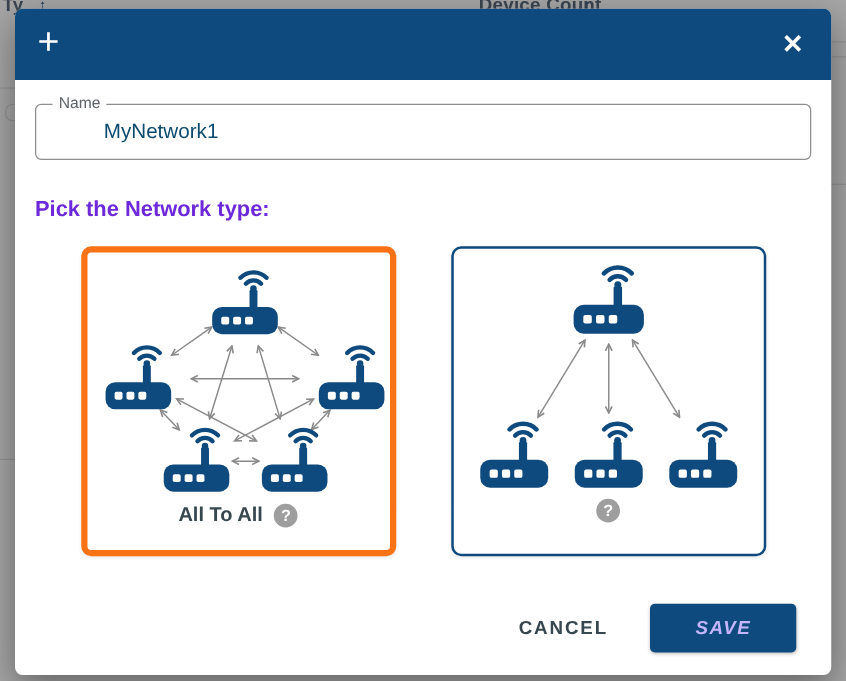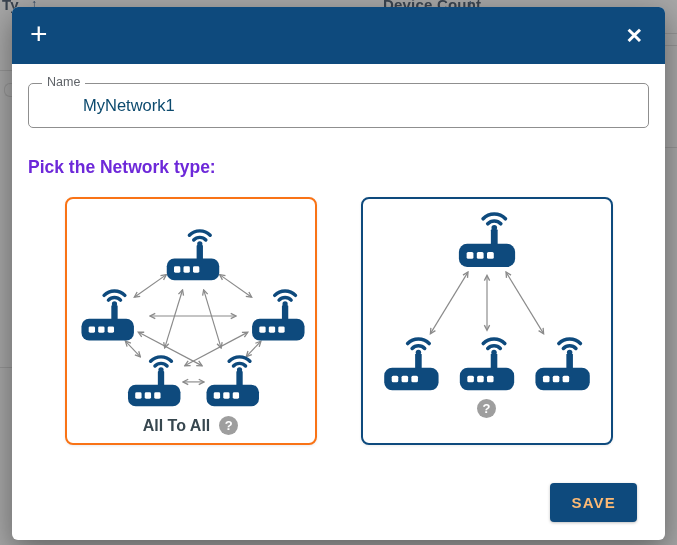--- a/index.html
+++ b/index.html
@@ -38,37 +38,37 @@
   .field { position:relative; margin-top:19px; height:45px; border:1px solid #8f8f8f;
            border-radius:5px; background:#fff;padding-left:36px; }
   .field-label { position:absolute; top:-9px; left:13px; background:#fff; padding:0 5px;
                  font-size:12.5px; color:#5f6368; }
   .field-input { width:100%; height:100%; border:none; outline:none; background:transparent;
                  font-size:16.5px; color:#0c4a6e; padding:0 18px; font-family:Liberation Sans, sans-serif; }
 
   .section-title { margin-top:29px; font-size:17.5px; font-weight:bold; color:#6d28d9; }
 
   .cards { display:flex; justify-content:center; gap:44px; margin-top:19px; }
-  .card { width:252px; height:248px; background:#fff; border:2px solid #f97316; border-radius:8px;
-          box-shadow:0 1px 3px rgba(0,0,0,.08); cursor:pointer; padding-top:22px; }
+  .card { width:252px; height:248px; background:#fff; border:5px solid #f97316; border-radius:8px;
+          box-shadow:0 1px 3px rgba(0,0,0,.08); cursor:pointer; padding-top:6px; }
   .card.selected { border:2px solid #0e4a7d; padding-top:5px; }
   .card svg { display:block; margin:0 auto; }
   .card-label-row { display:flex; align-items:center; justify-content:center; gap:9px; margin-top:5px; }
   .card-label { font-size:16px; font-weight:bold; color:#37474f; }
   .help-badge { width:19px; height:19px; border-radius:50%; background:#9e9e9e; color:#fff;
                 font-size:13px; font-weight:bold; display:flex; align-items:center; justify-content:center;
                 border:none; cursor:pointer; font-family:inherit; }
 
   .actions { display:flex; align-items:center; justify-content:flex-end; gap:30px;
              margin-top:38px; padding-right:12px; }
   .cancel-btn { background:none; border:none; color:#37474f; font-size:15px; font-weight:bold;
                 letter-spacing:1.5px; cursor:pointer; font-family:inherit; padding:8px 4px; }
-  .save-btn { background:#0e4a7d; border:none; color:#fdba74; font-size:15px; font-weight:bold;
-              letter-spacing:1.2px; border-radius:4px; padding:11px 21px; cursor:pointer;
-              font-family:inherit; box-shadow:0 1px 3px rgba(0,0,0,.25); }
+  .save-btn { background:#0e4a7d; border:none; color:#c4b5fd; font-size:15px; font-weight:bold;
+              letter-spacing:1.2px; border-radius:4px; padding:11px 36px; cursor:pointer;
+              font-family:inherit; box-shadow:0 1px 3px rgba(0,0,0,.25);font-style:italic; }
 
   .net-line { stroke:#8a8a8a; stroke-width:1.2; }
 </style>
 </head>
 <body>
 
 <div class="backdrop">
   <span class="bg-col bg-col-type">Ty</span>
   <span class="bg-sort bg-sort-type">↑</span>
   <span class="bg-col bg-col-count">Device Count</span>
@@ -160,17 +160,18 @@
           </g>
         </svg>
         <div class="card-label-row">
           <button class="help-badge">?</button>
         </div>
       </div>
 
     </div>
 
     <div class="actions">
+      <button class="cancel-btn">CANCEL</button>
       <button class="save-btn">SAVE</button>
     </div>
 
   </div>
 </div>
 
 </body></html>

